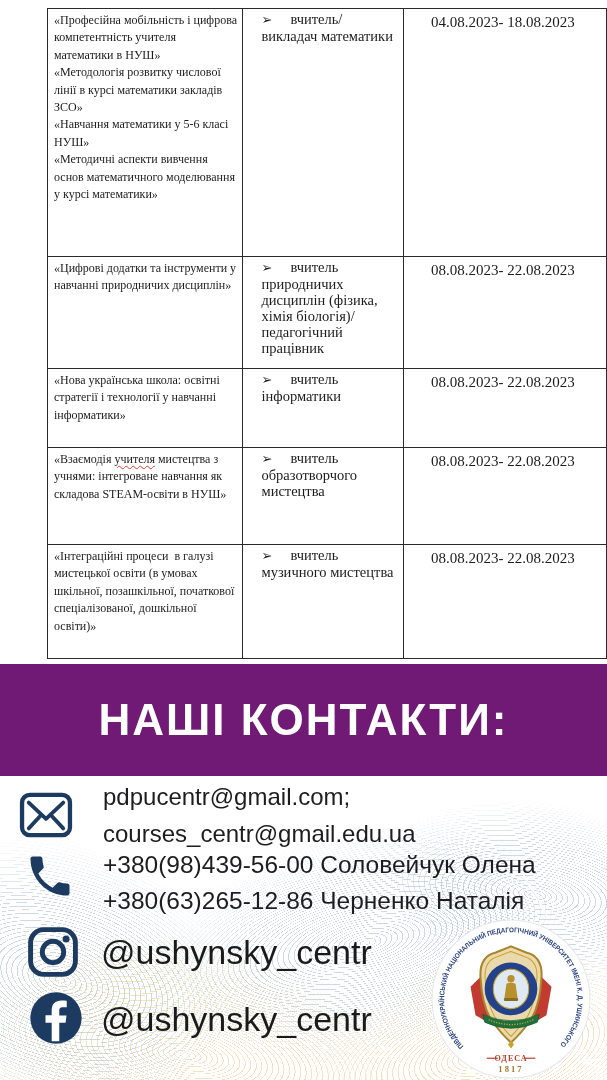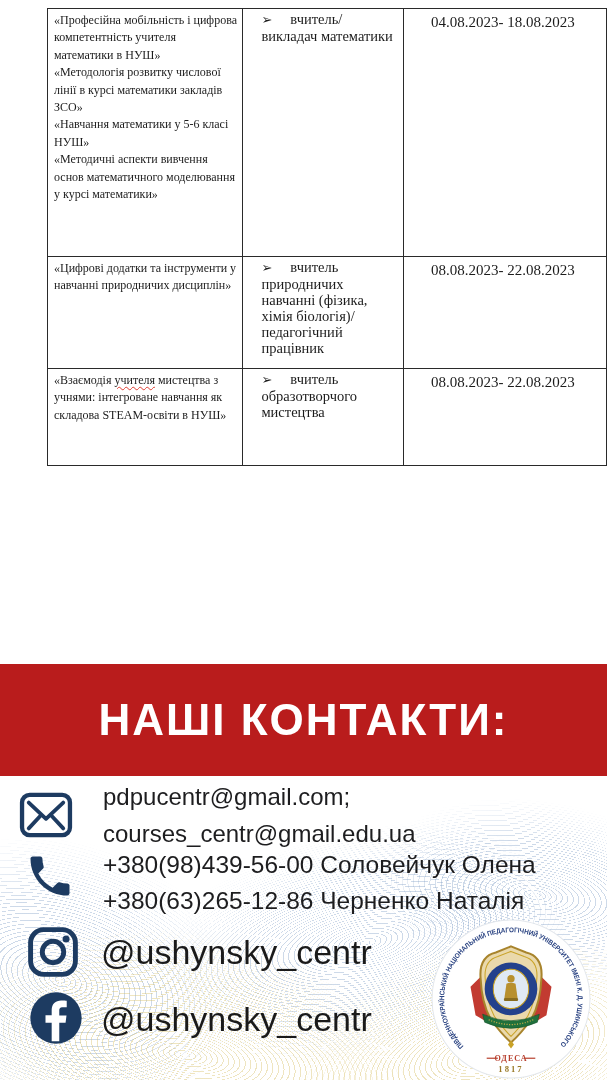--- a/index.html
+++ b/index.html
@@ -10,21 +10,21 @@
         font-family:"Liberation Serif","DejaVu Serif",serif;color:#1c1c1c;}
   table.courses td{border:1.6px solid #2a2a2a;vertical-align:top;overflow:hidden;}
   td.c-titles{width:185px;padding:3px 5px 0 6px;font-size:12px;line-height:17.4px;}
   td.c-titles div{white-space:pre-wrap;}
   td.c-aud{width:135px;padding:2px 7px 0 18px;font-size:14.5px;line-height:16px;vertical-align:middle;}
   td.c-dates{width:200px;padding:5px 4px 0 0;font-size:15px;text-align:center;}
   .bullet{display:inline-block;margin-right:18px;font-size:13px;}
   .misspell{text-decoration:underline;text-decoration-style:wavy;text-decoration-color:#e03c31;
         text-decoration-thickness:1px;text-underline-offset:2px;}
   
-  .banner{position:absolute;left:0;top:664px;width:607px;height:112px;background:#b91c1c;z-index:2;}
+  .banner{position:absolute;left:0;top:664px;width:607px;height:112px;background:#701a75;z-index:2;}
   .banner-title{width:100%;height:112px;line-height:112px;text-align:center;color:#ffffff;
         font-weight:700;font-size:44px;letter-spacing:2px;}
   
   .wave{position:absolute;border-radius:50%;z-index:0;
         -webkit-mask:radial-gradient(closest-side,#000 55%,transparent 100%);
         mask:radial-gradient(closest-side,#000 55%,transparent 100%);}
   .wave.blue{background:repeating-radial-gradient(ellipse 62% 46% at 50% 50%,
         transparent 0 4.6px, rgba(110,145,190,0.34) 4.6px 5.6px);}
   .wave.yellow{background:repeating-radial-gradient(ellipse 62% 46% at 50% 50%,
         transparent 0 4.6px, rgba(214,190,98,0.40) 4.6px 5.6px);}
@@ -56,28 +56,42 @@
         <div>«Навчання математики у 5-6 класі НУШ»</div>
         <div>«Методичні аспекти вивчення основ математичного моделювання у курсі математики»</div>
       </td>
       <td class="c-aud"><span class="bullet">➢</span><span>вчитель/викладач математики</span></td>
       <td class="c-dates">04.08.2023- 18.08.2023</td>
     </tr>
     <tr style="height:112px;">
       <td class="c-titles">
         <div>«Цифрові додатки та інструменти у навчанні природничих дисциплін»</div>
       </td>
-      <td class="c-aud"><span class="bullet">➢</span><span>вчитель природничих навчанні (фізика, хімія біологія)/педагогічний працівник</span></td>
+      <td class="c-aud"><span class="bullet">➢</span><span>вчитель природничих дисциплін (фізика, хімія біологія)/педагогічний працівник</span></td>
+      <td class="c-dates">08.08.2023- 22.08.2023</td>
+    </tr>
+    <tr style="height:79px;">
+      <td class="c-titles">
+        <div>«Нова українська школа: освітні стратегії і технології у навчанні інформатики»</div>
+      </td>
+      <td class="c-aud"><span class="bullet">➢</span><span>вчитель інформатики</span></td>
       <td class="c-dates">08.08.2023- 22.08.2023</td>
     </tr>
     <tr style="height:97px;">
       <td class="c-titles">
         <div><span>«Взаємодія </span><span class="misspell">учителя</span><span> мистецтва з учнями: інтегроване навчання як складова STEAM-освіти в НУШ»</span></div>
       </td>
       <td class="c-aud"><span class="bullet">➢</span><span>вчитель образотворчого мистецтва</span></td>
+      <td class="c-dates">08.08.2023- 22.08.2023</td>
+    </tr>
+    <tr style="height:114px;">
+      <td class="c-titles">
+        <div>«Інтеграційні процеси  в галузі мистецької освіти (в умовах шкільної, позашкільної, початкової спеціалізованої, дошкільної освіти)»</div>
+      </td>
+      <td class="c-aud"><span class="bullet">➢</span><span>вчитель музичного мистецтва</span></td>
       <td class="c-dates">08.08.2023- 22.08.2023</td>
     </tr>
   </tbody>
     </table>
 
   <div class="banner">
     <div class="banner-title">НАШІ КОНТАКТИ:</div>
   </div>
 
   <div class="wave blue w1"></div>

